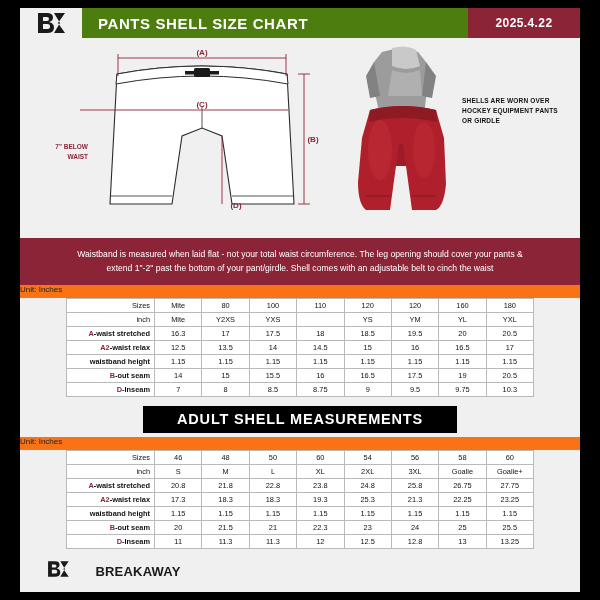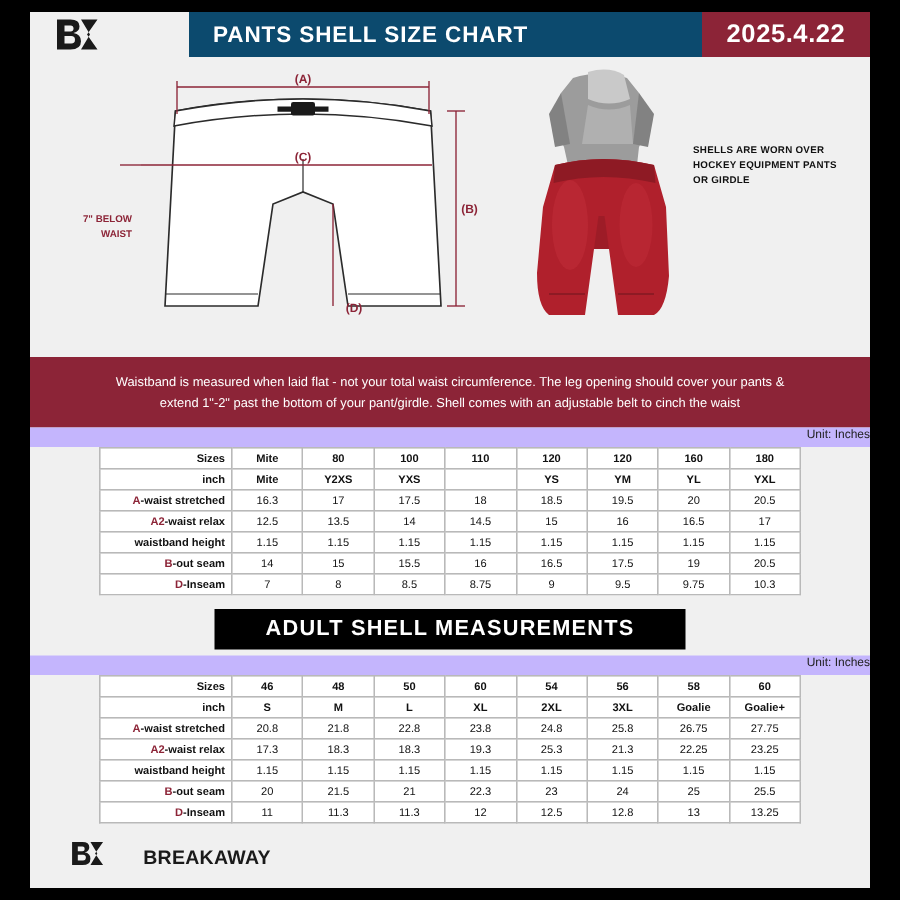--- a/index.html
+++ b/index.html
@@ -30,35 +30,34 @@
     width: 100%;
   }
   .hdr-logo {
     width: 62px;
     background: #f0f0f0;
     display: flex; align-items: center; justify-content: center;
   }
   .hdr-logo svg { display: block; }
   .hdr-title {
     flex: 1;
-    background: #0c4a6e;
+    background: #4d7c0f;
     color: #fff;
     display: flex; align-items: center;
     padding-left: 16px;
     font-size: 15px;
     font-weight: bold;
     letter-spacing: .6px;
-    margin-left: 44px;
   }
   .hdr-date {
     width: 112px;
     background: #8c2437;
     color: #fff;
     display: flex; align-items: center; justify-content: center;
-    font-size: 17px;
+    font-size: 12px;
     font-weight: bold;
     letter-spacing: .4px;
   }
 
   
   .diagram {
     position: relative;
     height: 200px;
     background: #f0f0f0;
   }
@@ -106,22 +105,22 @@
   .sect-title {
     background: #000;
     color: #fff;
     font-size: 14.5px;
     font-weight: bold;
     letter-spacing: .8px;
     padding: 5px 34px 6px 34px;
     text-align: center;
   }
   .unit {
-    background: #c4b5fd;
-    text-align: right;
+    background: #f97316;
+    text-align: left;
     font-size: 8px;
     color: #222;
     padding-bottom: 4px;
   }
 
   
   .tbl-wrap { background: #f0f0f0; padding: 0 46px; }
   table {
     width: 100%;
     border-collapse: collapse;
@@ -139,21 +138,21 @@
     overflow: hidden;
     white-space: nowrap;
   }
   td.lbl {
     text-align: right;
     padding-right: 4px;
     font-weight: bold;
     width: 88px;
   }
   td.lbl .m { color: #8c2437; }
-  tr.head td { font-weight: bold; }
+  tr.head td { font-weight: normal; }
 
   
   .footer {
     position: absolute;
     left: 0; bottom: 0;
     width: 100%;
     height: 42px;
     display: flex;
   }
   .ft-logo {

